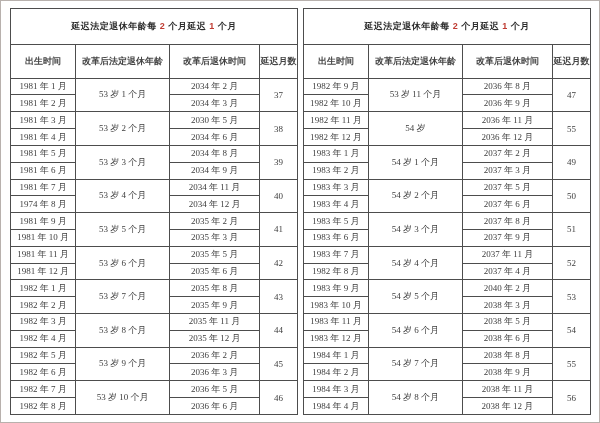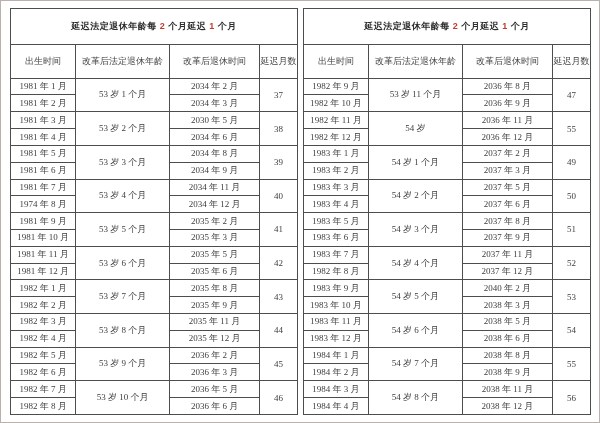--- a/index.html
+++ b/index.html
@@ -37,20 +37,21 @@
     font-family: "Liberation Sans", sans-serif;
     font-weight: bold;
     font-size: 11px;
     color: #2b2b2b;
     letter-spacing: 0.5px;
   }
   td.hdr {
     height: 27px;
     font-size: 9px;
     color: #444444;
+    font-weight: bold;
   }
   .red { color: #bf3b32; }
 </style>
 </head>
 <body>
 
 <div class="page">
 
   <table class="ret-table">
     <colgroup>
@@ -244,21 +245,21 @@
           <td>2037 年 9 月</td>
         </tr>
         <tr>
           <td>1983 年 7 月</td>
           <td rowspan="2">54 岁 4 个月</td>
           <td>2037 年 11 月</td>
           <td rowspan="2">52</td>
         </tr>
         <tr>
           <td>1982 年 8 月</td>
-          <td>2037 年 12 月</td>
+          <td>2037 年 4 月</td>
         </tr>
         <tr>
           <td>1983 年 9 月</td>
           <td rowspan="2">54 岁 5 个月</td>
           <td>2040 年 2 月</td>
           <td rowspan="2">53</td>
         </tr>
         <tr>
           <td>1983 年 10 月</td>
           <td>2038 年 3 月</td>

